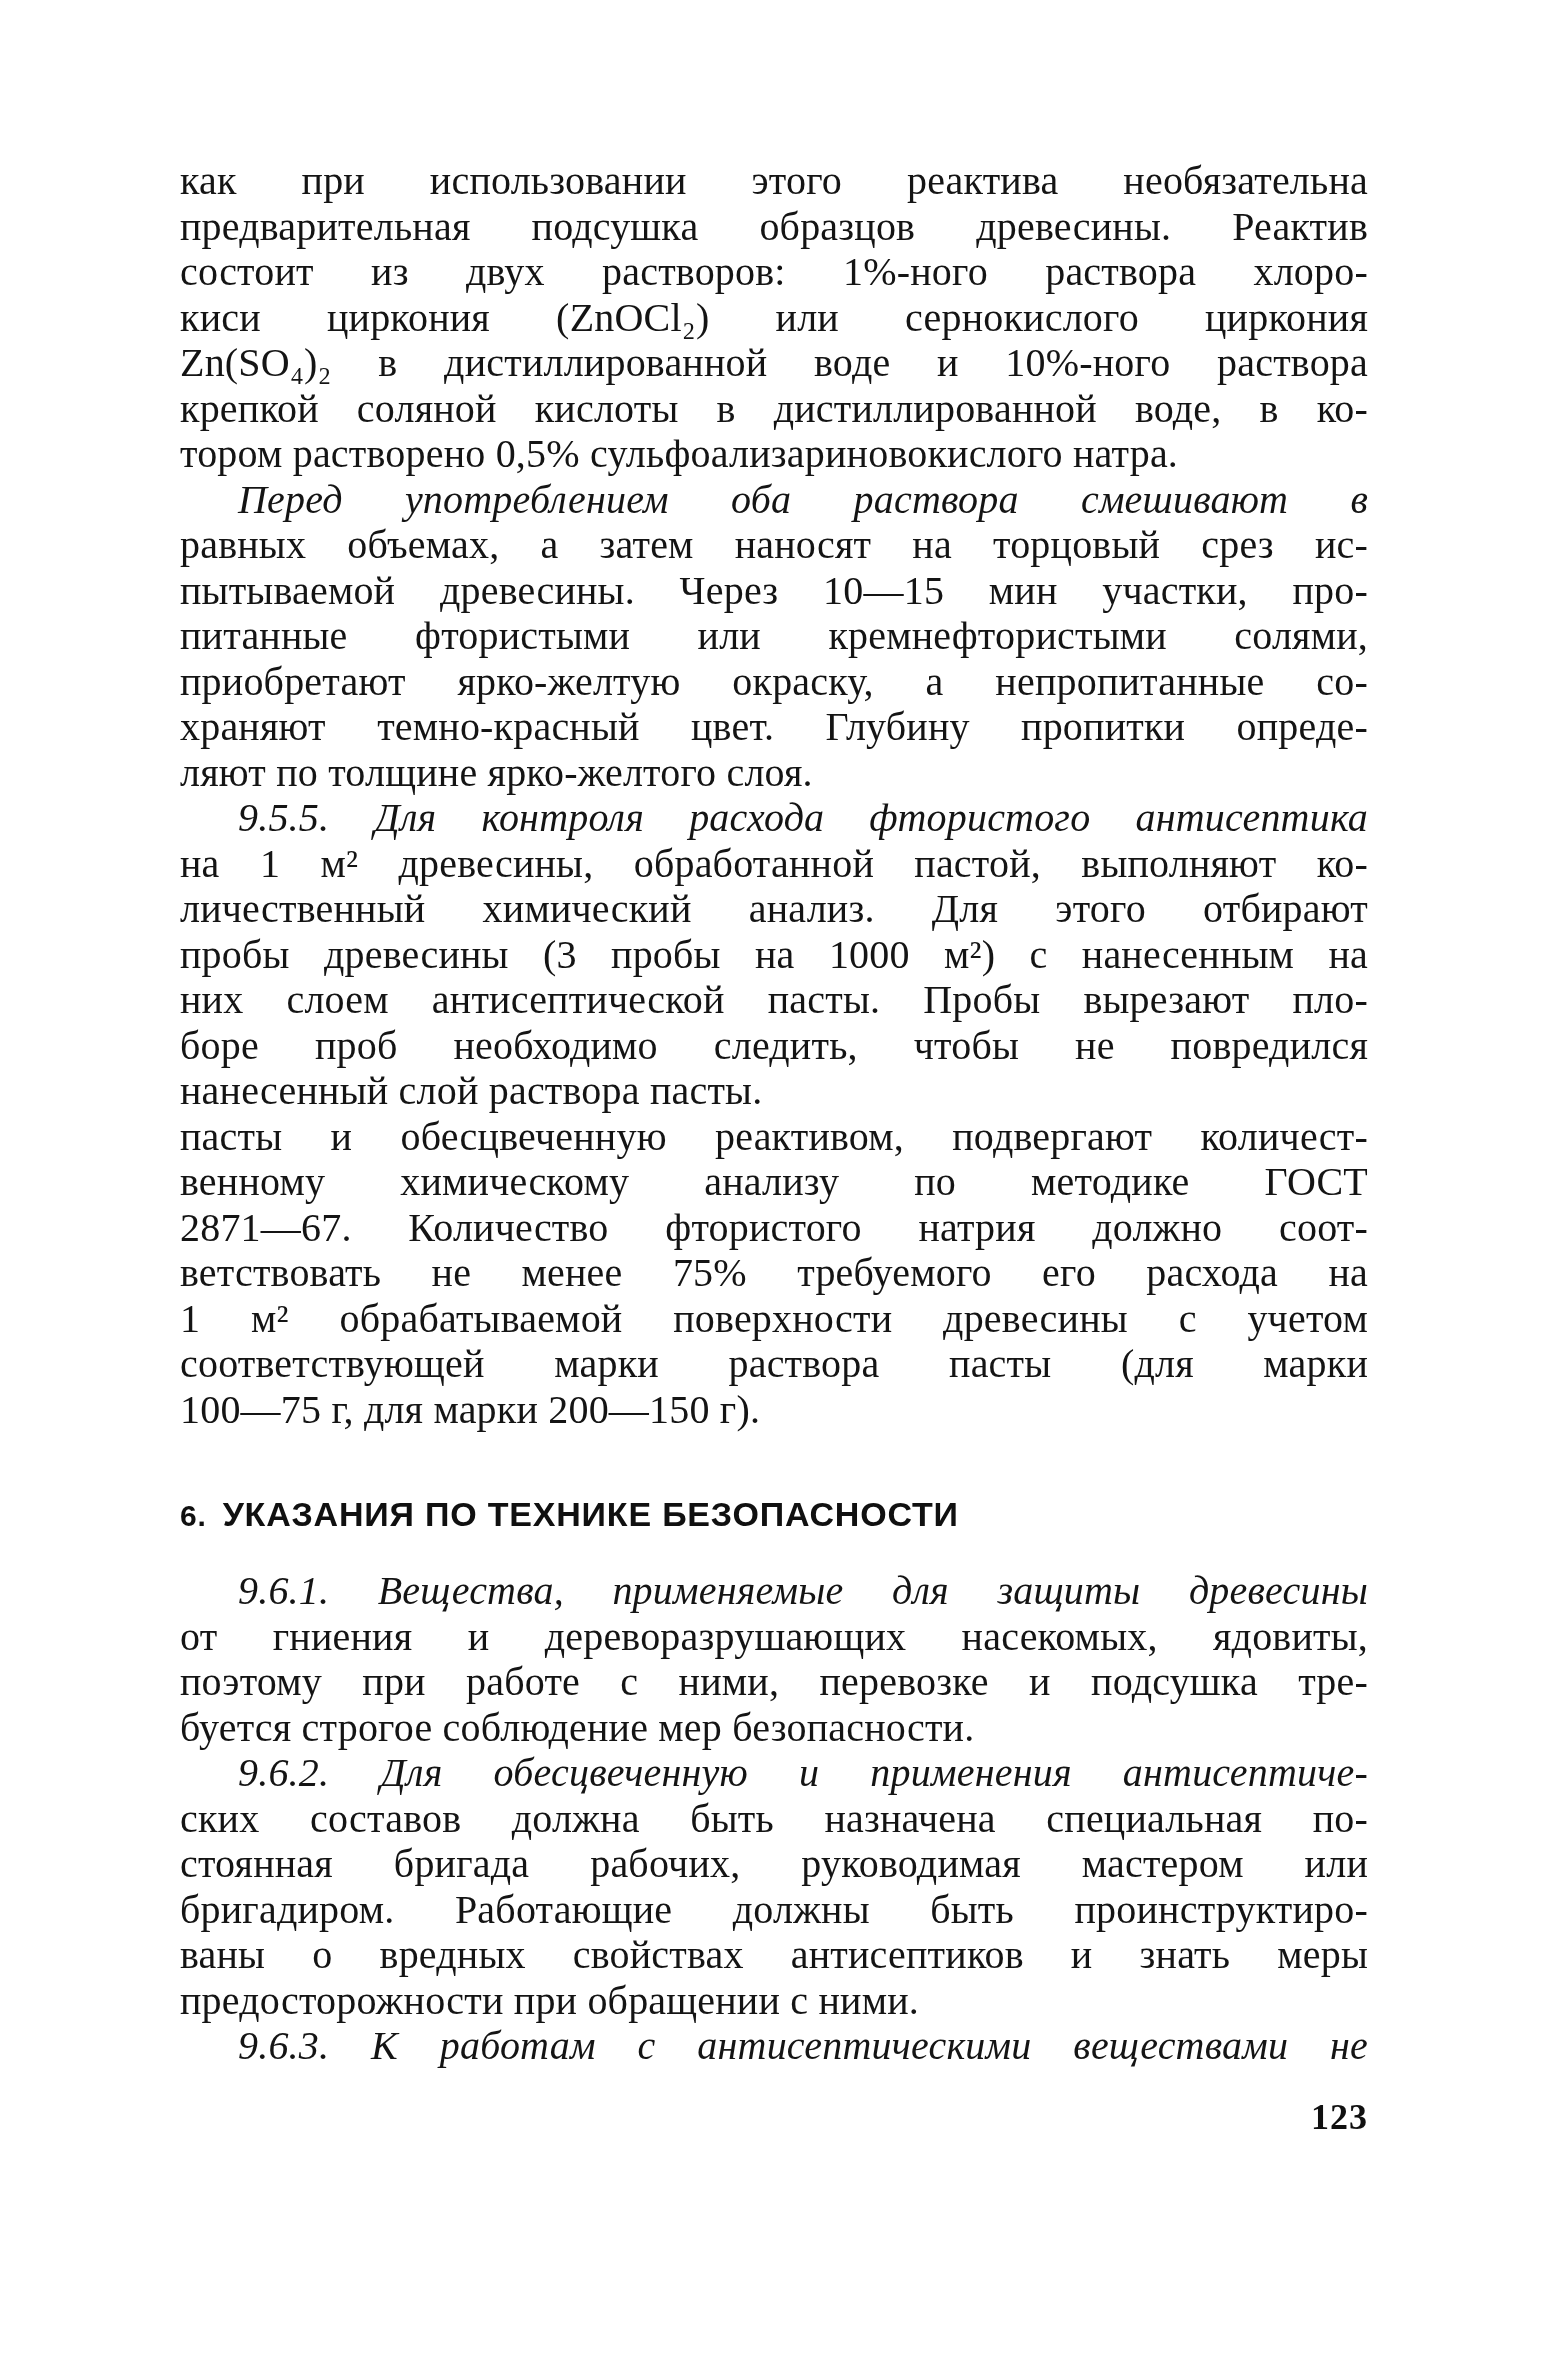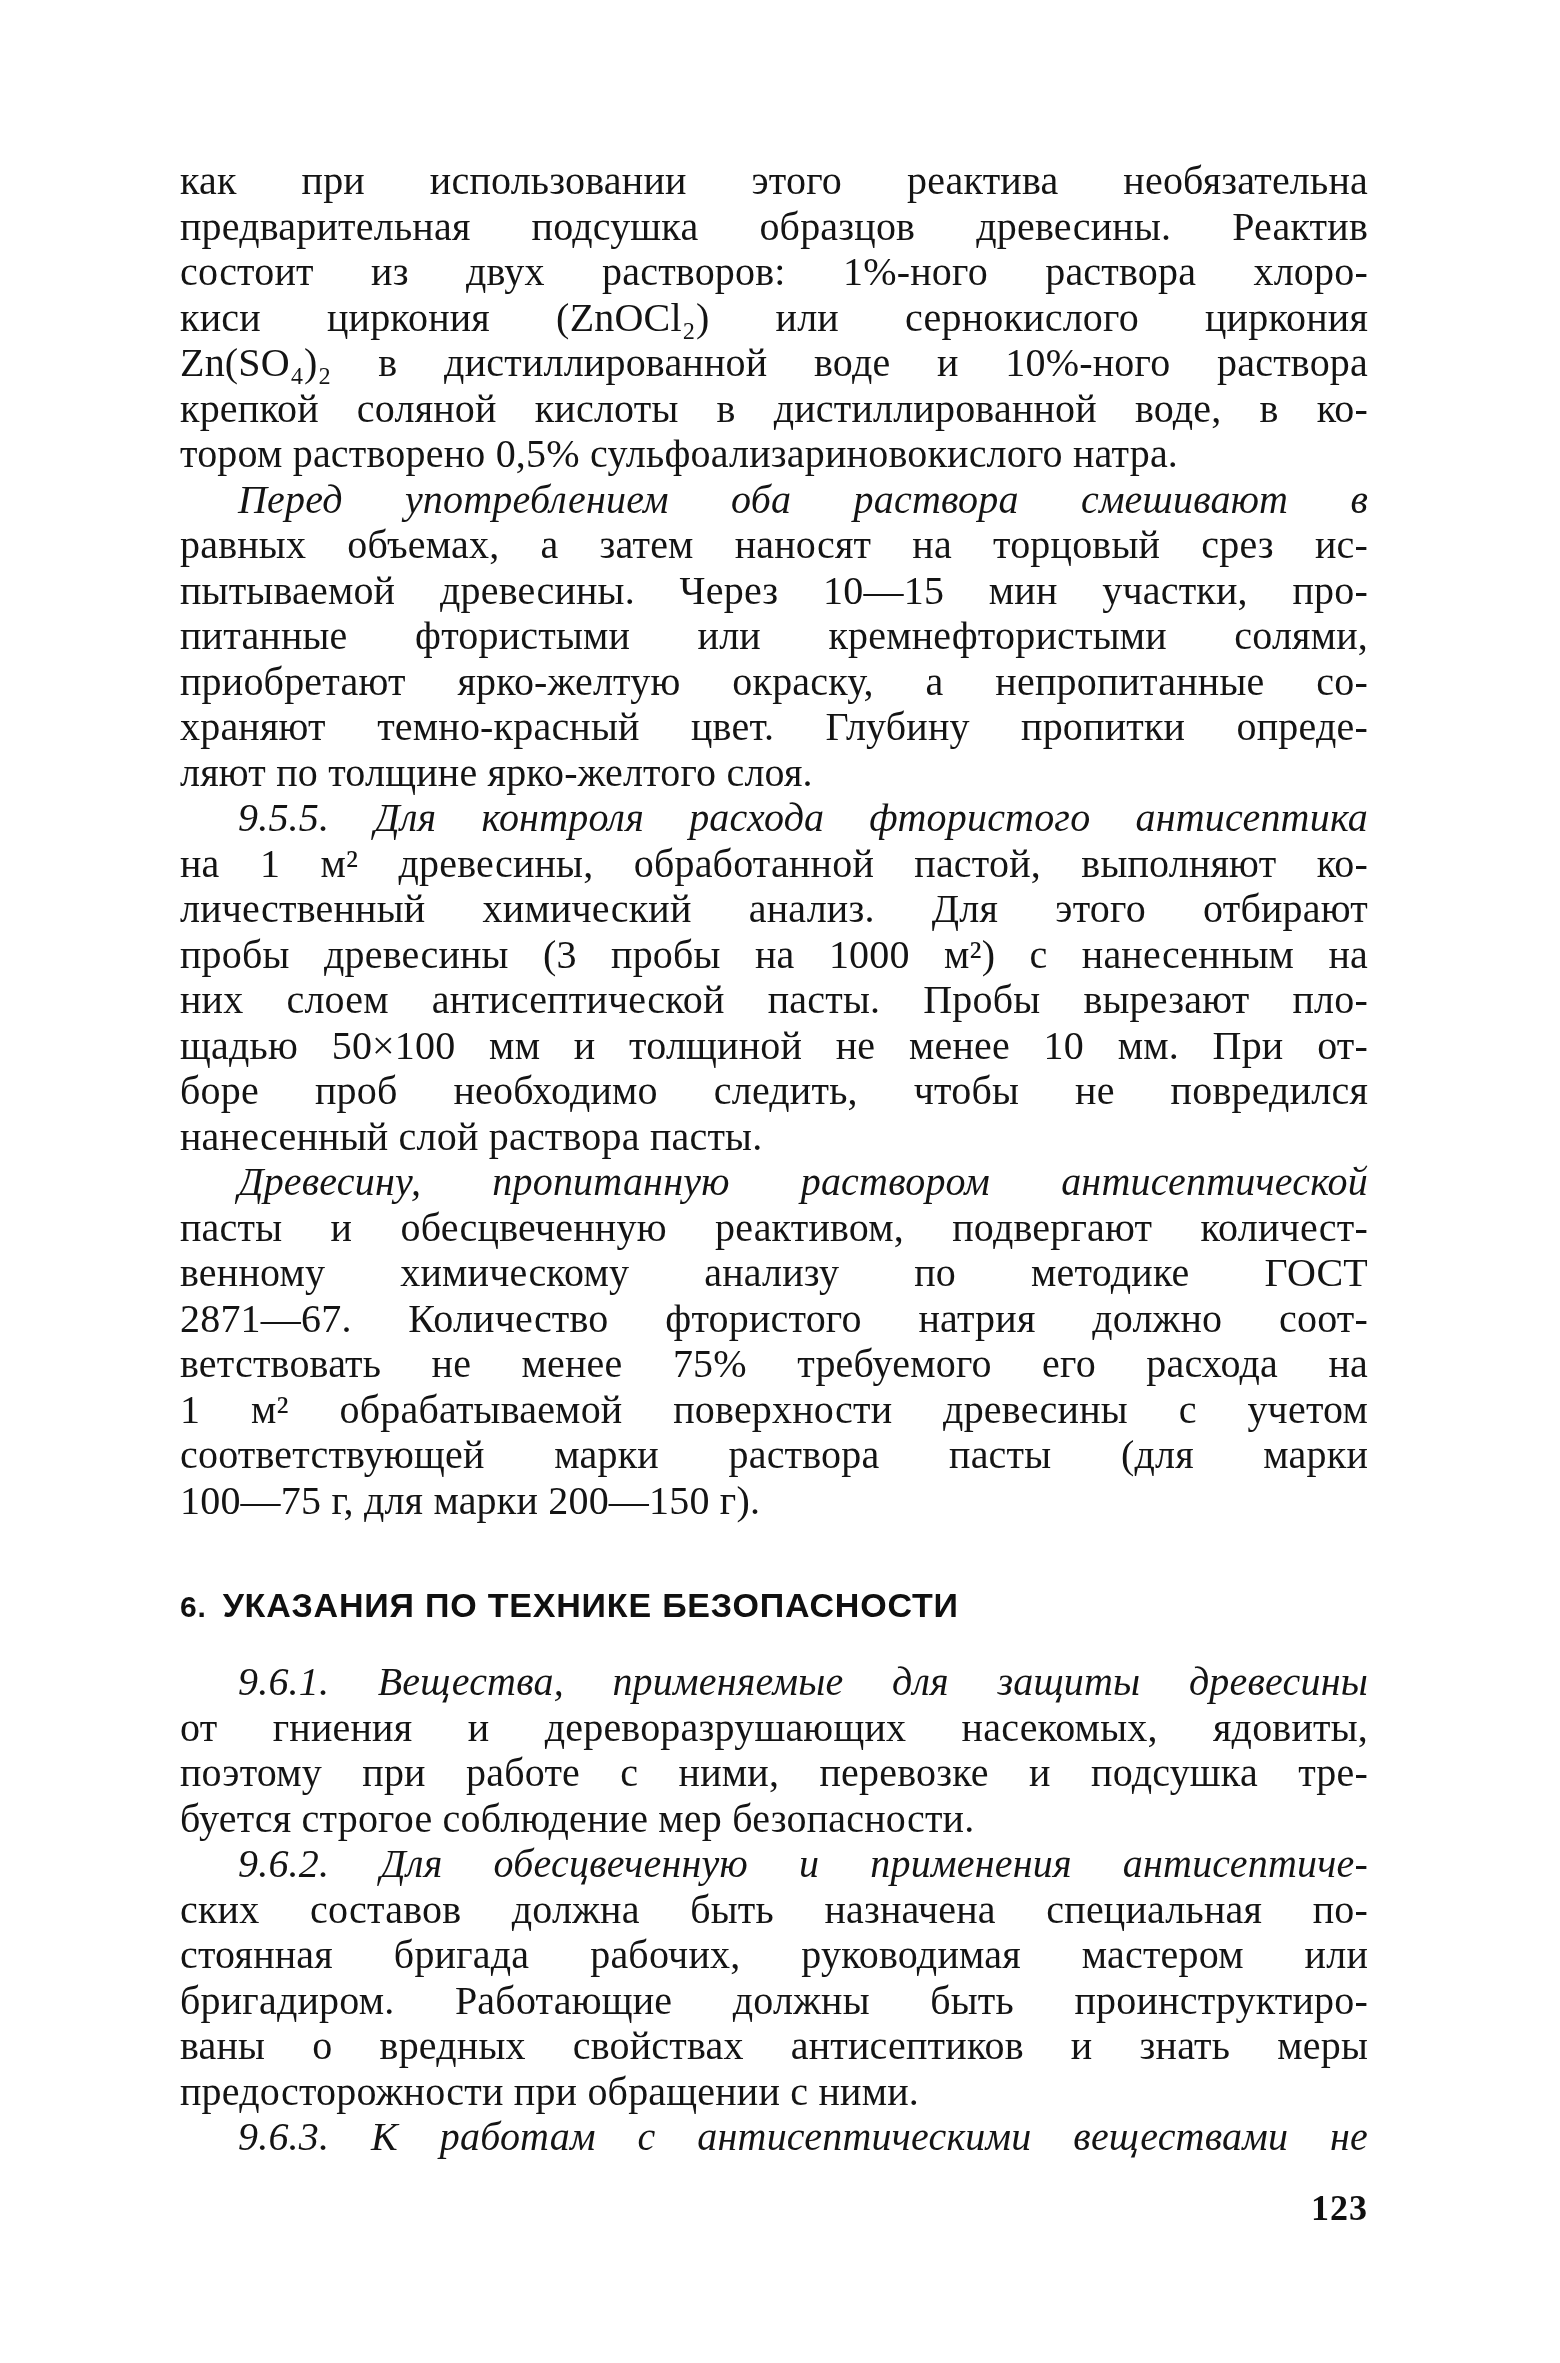--- a/index.html
+++ b/index.html
@@ -83,24 +83,22 @@
         <div class="line">пытываемой древесины. Через 10—15 мин участки, про-</div>
         <div class="line">питанные фтористыми или кремнефтористыми солями,</div>
         <div class="line">приобретают ярко-желтую окраску, а непропитанные со-</div>
         <div class="line">храняют темно-красный цвет. Глубину пропитки опреде-</div>
         <div class="line end">ляют по толщине ярко-желтого слоя.</div>
         <div class="line indent">9.5.5. Для контроля расхода фтористого антисептика</div>
         <div class="line">на 1 м² древесины, обработанной пастой, выполняют ко-</div>
         <div class="line">личественный химический анализ. Для этого отбирают</div>
         <div class="line">пробы древесины (3 пробы на 1000 м²) с нанесенным на</div>
         <div class="line">них слоем антисептической пасты. Пробы вырезают пло-</div>
-        <div class="line">щадью 50×100 мм и толщиной не менее 10 мм. При от-</div>
         <div class="line">боре проб необходимо следить, чтобы не повредился</div>
         <div class="line end">нанесенный слой раствора пасты.</div>
-        <div class="line indent">Древесину, пропитанную раствором антисептической</div>
         <div class="line">пасты и обесцвеченную реактивом, подвергают количест-</div>
         <div class="line">венному химическому анализу по методике ГОСТ</div>
         <div class="line">2871—67. Количество фтористого натрия должно соот-</div>
         <div class="line">ветствовать не менее 75% требуемого его расхода на</div>
         <div class="line">1 м² обрабатываемой поверхности древесины с учетом</div>
         <div class="line">соответствующей марки раствора пасты (для марки</div>
         <div class="line end">100—75 г, для марки 200—150 г).</div>
       </div>
 
     <div class="section-heading">

